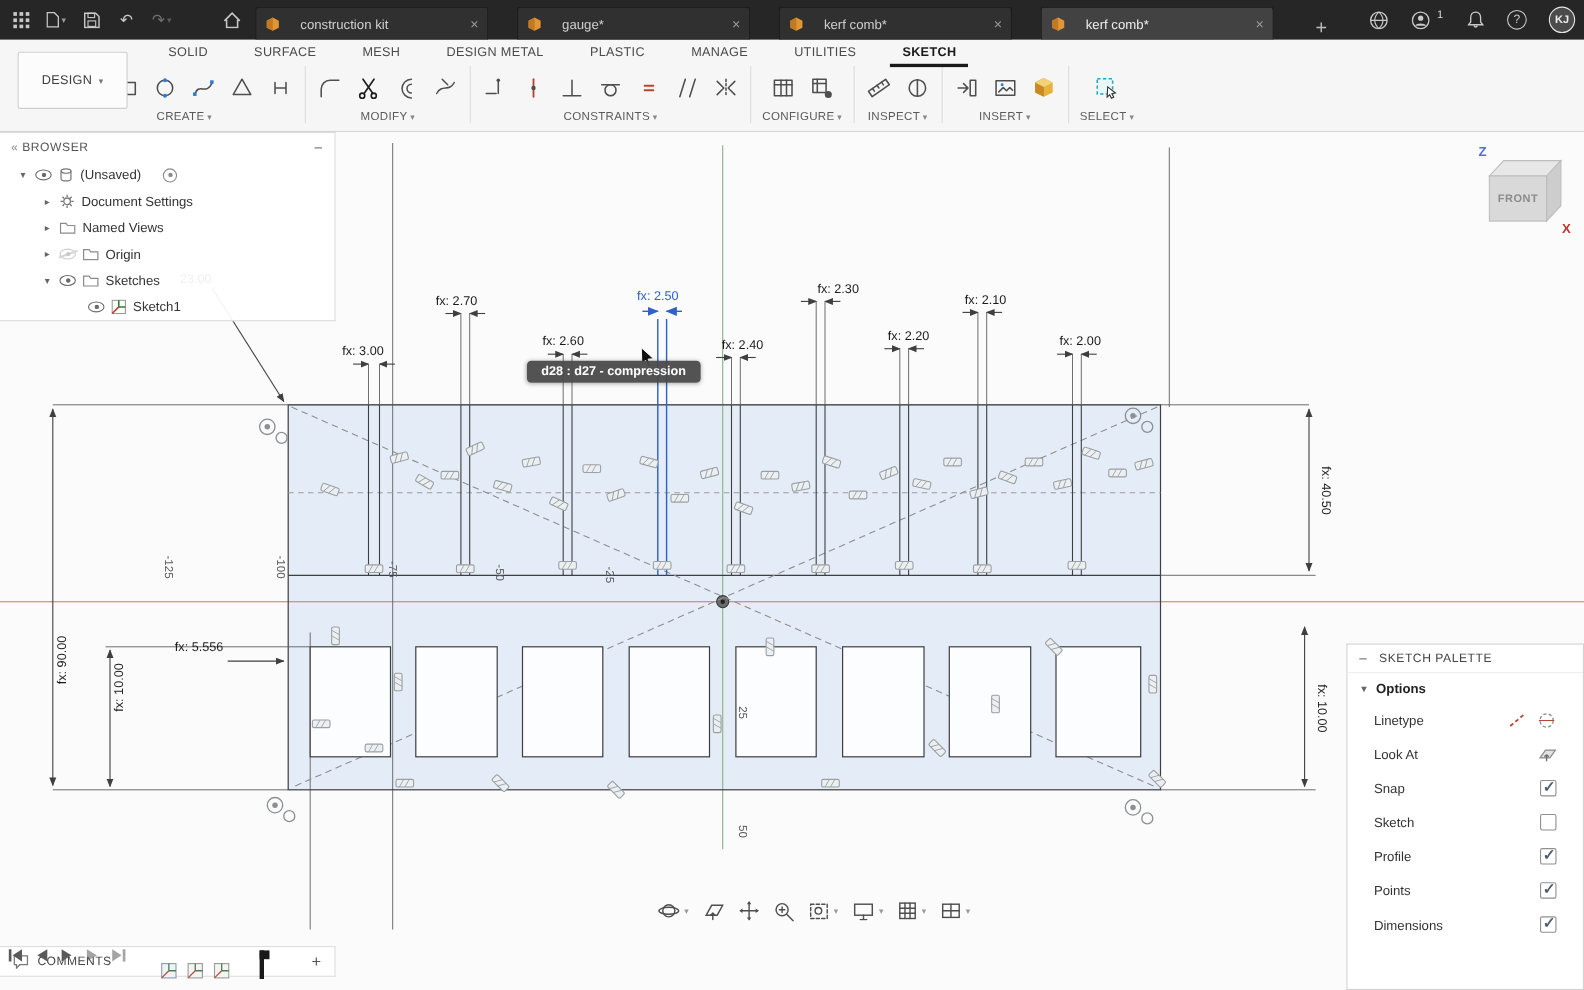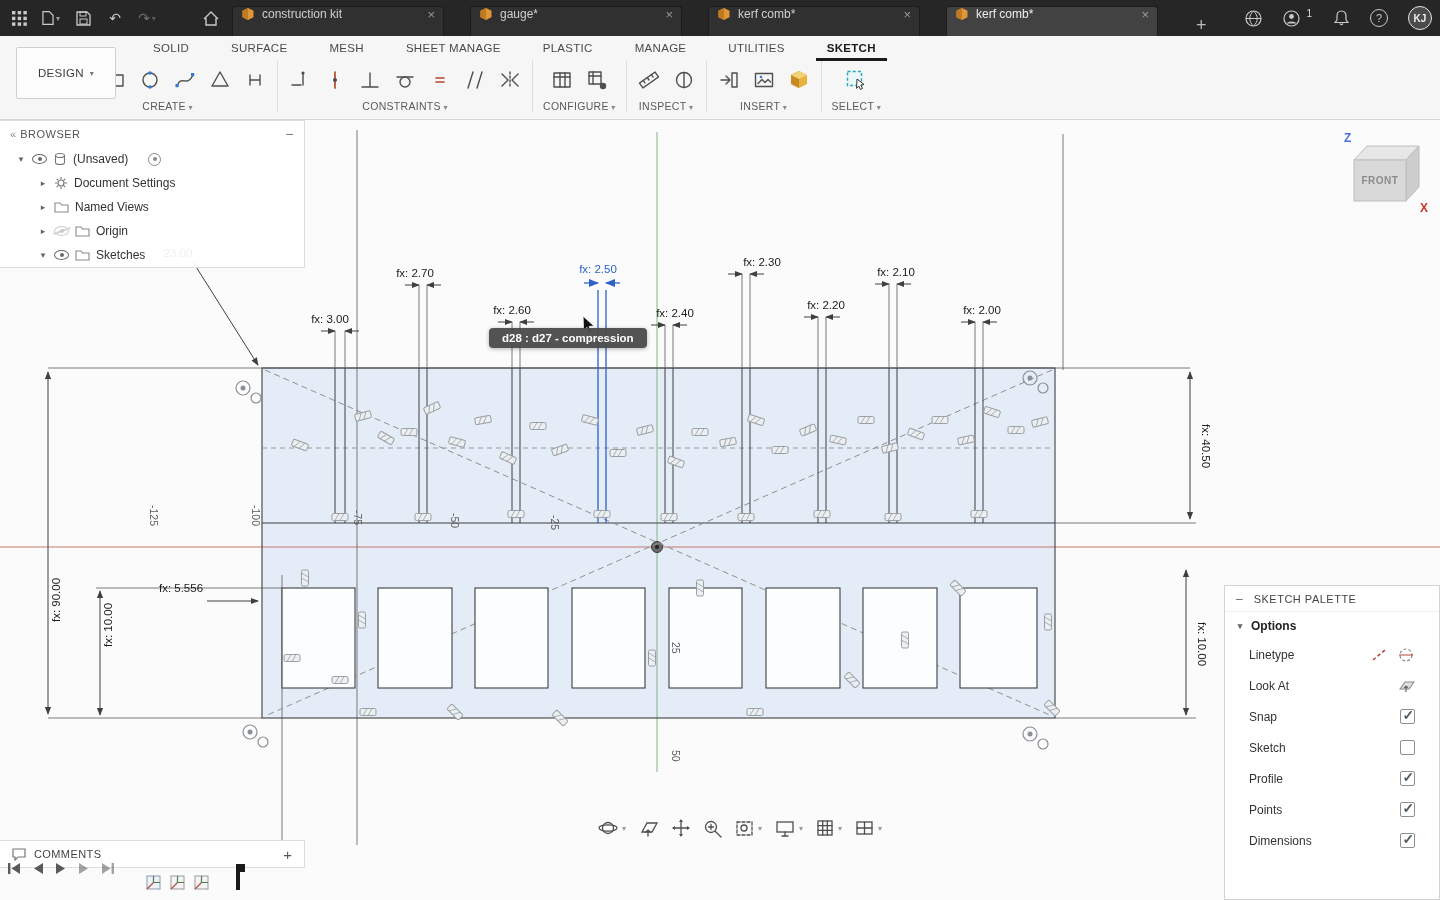--- a/index.html
+++ b/index.html
@@ -7,21 +7,21 @@
   body { font-family:"Liberation Sans",sans-serif; background:#fbfbfb; position:relative; font-size:12px; color:#333; }
 
   
   .titlebar { position:absolute; left:0; top:0; width:1440px; height:36px; background:#262626; display:flex; align-items:center; z-index:50; }
   .tb-left { display:flex; align-items:center; gap:14px; padding:0 10px; width:232px; }
   .tb-ic { width:18px; height:18px; display:flex; align-items:center; justify-content:center; color:#c9c9c9; font-size:14px; }
   .tb-ic svg { display:block; }
   .tb-ic.dim { opacity:.45; }
   .caret { color:#9a9a9a; font-size:8px; margin-left:2px; }
   .tabstrip { display:flex; align-items:flex-end; height:36px; gap:26px; }
-  .doc-tab { width:212px; height:30px; background:#303030; border:1px solid #1c1c1c; border-bottom:none; border-radius:3px 3px 0 0; display:flex; padding:0 8px; gap:7px; color:#cfcfcf; font-size:12px; }
+  .doc-tab { width:212px; height:30px; background:#303030; border:1px solid #1c1c1c; border-bottom:none; border-radius:3px 3px 0 0; display:flex; align-items:center; padding:0 8px; gap:18px; color:#cfcfcf; font-size:12px; }
   .doc-tab.active { background:#424242; color:#eee; }
   .doc-tab .tab-label { flex:1; white-space:nowrap; overflow:hidden; text-overflow:ellipsis; }
   .doc-tab .close { color:#9a9a9a; font-size:13px; }
   .new-tab { color:#bbb; font-size:18px; margin-left:12px; }
   .tb-right { position:absolute; right:8px; top:0; height:36px; display:flex; align-items:center; gap:20px; color:#cfcfcf; }
   .avatar { width:24px; height:24px; border-radius:50%; background:#4b4b4b; border:1px solid #e5e5e5; color:#eee; font-size:10px; display:flex; align-items:center; justify-content:center; font-weight:bold; }
   .badge { font-size:10px; color:#ddd; margin-left:-14px; margin-top:-10px; }
   .help-circ { width:18px; height:18px; border-radius:50%; border:1.4px solid #c9c9c9; display:flex; align-items:center; justify-content:center; font-size:11px; color:#c9c9c9; }
 
   
@@ -54,38 +54,38 @@
   .eye { width:15px; height:10px; border:1.2px solid #6a6a6a; border-radius:50%; position:relative; flex:none; }
   .eye::after { content:""; position:absolute; left:4.5px; top:2px; width:4px; height:4px; border-radius:50%; background:#6a6a6a; }
   .eye.off { opacity:.35; }
   .eye.off::before { content:""; position:absolute; left:-2px; top:3px; width:18px; height:1.5px; background:#888; transform:rotate(-20deg); }
   .mini { flex:none; display:block; }
   .target { width:13px; height:13px; border:1.3px solid #8a8a8a; border-radius:50%; position:relative; margin-left:14px; }
   .target::after { content:""; position:absolute; left:3.2px; top:3.2px; width:4px; height:4px; border-radius:50%; background:#8a8a8a; }
 
   
   .canvas-svg { position:absolute; left:0; top:120px; z-index:10; }
-  .tooltip { position:absolute; left:489px; top:328px; z-index:35; background:rgba(72,72,72,.94); color:#fff; font-size:11.5px; font-weight:bold; padding:4px 13px; border-radius:4px; box-shadow:0 1px 4px rgba(0,0,0,.3); white-space:nowrap; }
+  .tooltip { position:absolute; left:479px; top:328px; z-index:35; background:rgba(72,72,72,.94); color:#fff; font-size:11.5px; font-weight:bold; padding:4px 13px; border-radius:4px; box-shadow:0 1px 4px rgba(0,0,0,.3); white-space:nowrap; }
 
   
   .viewcube { position:absolute; left:1334px; top:130px; z-index:30; }
 
   
   .palette { position:absolute; left:1224px; top:585px; width:216px; height:315px; background:#fff; border:1px solid #d2d2d2; z-index:30; }
   .pal-head { height:26px; display:flex; align-items:center; gap:10px; padding:0 10px; border-bottom:1px solid #eee; font-size:11px; color:#444; letter-spacing:.5px; }
   .pal-head .min { color:#777; font-size:14px; }
   .pal-section { height:27px; display:flex; align-items:center; gap:6px; padding:0 10px; font-size:12px; color:#222; font-weight:bold; }
   .pal-section .tw { font-size:9px; }
   .pal-row { height:31px; display:flex; align-items:center; padding:0 24px 0 24px; font-size:12px; color:#333; }
   .pal-ctrl { margin-left:auto; display:flex; align-items:center; gap:9px; }
   .cb { width:15px; height:15px; border:1px solid #8f8f8f; border-radius:2px; background:#fff; position:relative; }
   .cb.checked::after { content:"✓"; position:absolute; left:1.5px; top:-3px; font-size:14px; font-weight:bold; color:#4d5d68; }
 
   
-  .comments { position:absolute; left:0; top:840px; width:305px; height:28px; background:#fff; border:1px solid #ddd; border-left:none; display:flex; align-items:center; gap:8px; padding:0 12px; z-index:30; }
+  .comments { position:absolute; left:0; top:860px; width:305px; height:28px; background:#fff; border:1px solid #ddd; border-left:none; display:flex; align-items:center; gap:8px; padding:0 12px; z-index:30; }
   .comments .lbl { font-size:11px; color:#444; letter-spacing:.4px; }
   .comments .plus { margin-left:auto; color:#555; font-size:15px; }
 
   
   .navbar { position:absolute; left:598px; top:818px; display:flex; align-items:center; gap:13px; z-index:30; }
   .nav-ic { display:flex; align-items:center; gap:2px; }
   .nav-ic svg { display:block; }
   .nav-ic .s { stroke:#4e4e4e; fill:none; stroke-width:1.3; stroke-linecap:round; }
   .nav-ic .f { fill:#4e4e4e; }
   .timeline { position:absolute; left:6px; top:862px; display:flex; align-items:center; gap:11px; z-index:30; }
@@ -428,21 +428,21 @@
     <span class="avatar">KJ</span>
   </div>
 </div>
 
 <div class="ribbon">
   <div class="design-btn">DESIGN</div>
   <div class="rtabs">
     <span class="rtab">SOLID</span>
     <span class="rtab">SURFACE</span>
     <span class="rtab">MESH</span>
-    <span class="rtab">SHEET MANAGE</span>
+    <span class="rtab">DESIGN METAL</span>
     <span class="rtab">PLASTIC</span>
     <span class="rtab">MANAGE</span>
     <span class="rtab">UTILITIES</span>
     <span class="rtab active">SKETCH</span>
   </div>
   <div class="rtools">
     <div class="rgroup">
       <div class="ricons">
         <svg class="ti" viewBox="0 0 24 24">
             <path class="s" d="M5 19L19 5"></path>
@@ -463,20 +463,40 @@
             <rect class="fb" x="18" y="5" width="3.2" height="3.2"></rect>
           </svg>
         <svg class="ti" viewBox="0 0 24 24">
             <path class="s" d="M12 4l8 14H4z"></path>
           </svg>
         <svg class="ti" viewBox="0 0 24 24">
             <path class="s" d="M7 7v10M17 7v10M7 12h10"></path>
           </svg>
       </div>
       <div class="rlabel">CREATE</div>
+    </div>
+    <div class="rgroup bdr">
+      <div class="ricons">
+        <svg class="ti" viewBox="0 0 24 24">
+            <path class="s" d="M4 20v-7a8 8 0 0 1 8-8h8"></path>
+          </svg>
+        <svg class="ti" viewBox="0 0 24 24">
+            <path class="sd" d="M7 4l9 13M17 4L8 17"></path>
+            <circle class="sd" cx="6.3" cy="19" r="2.3"></circle>
+            <circle class="sd" cx="16.8" cy="19" r="2.3"></circle>
+          </svg>
+        <svg class="ti" viewBox="0 0 24 24">
+            <path class="s" d="M16 4a8.5 8.5 0 1 0 0 17M16 8.5a4 4 0 1 0 0 8"></path>
+          </svg>
+        <svg class="ti" viewBox="0 0 24 24">
+            <path class="s" d="M4 17c5-9 11-1 16-10"></path>
+            <path class="s" d="M9 4l5 5"></path>
+          </svg>
+      </div>
+      <div class="rlabel">MODIFY</div>
     </div>
     <div class="rgroup bdr">
       <div class="ricons">
         <svg class="ti" viewBox="0 0 24 24">
             <path class="s" d="M4 17h9M15 17V5"></path>
             <circle class="f" cx="15" cy="5" r="1.6"></circle>
           </svg>
         <svg class="ti" viewBox="0 0 24 24">
             <path class="sr" d="M12 4v16"></path>
             <circle class="f" cx="12" cy="12" r="2"></circle>
@@ -598,20 +618,29 @@
       </svg>
     <span>Origin</span>
   </div>
   <div class="tree-row" style="padding-left:38px">
     <span class="tw">▾</span>
     <span class="eye"></span>
     <svg class="mini" width="15" height="12" viewBox="0 0 15 12">
         <path d="M1 2h5l1.5 2H14v7H1z" fill="#fff" stroke="#8a8a8a" stroke-width="1.1"></path>
       </svg>
     <span>Sketches</span>
+  </div>
+  <div class="tree-row" style="padding-left:80px">
+    <span class="eye"></span>
+    <svg class="mini" width="14" height="14" viewBox="0 0 14 14">
+        <rect x="1" y="1" width="12" height="12" fill="none" stroke="#999" stroke-width="1"></rect>
+        <path d="M1 13L7 7" stroke="#c0392b" stroke-width="1.4"></path>
+        <path d="M7 7h6M7 7V1" stroke="#2e7d32" stroke-width="1.4"></path>
+      </svg>
+    <span>Sketch1</span>
   </div>
 </div>
 
 <svg class="viewcube" width="100" height="92" viewBox="0 0 100 92">
   <text x="10" y="12" font-size="12" font-weight="bold" fill="#4a6fd8">Z</text>
   <polygon points="20,30 72,30 85,16 33,16" fill="#e7e7e7" stroke="#bdbdbd"></polygon>
   <polygon points="72,30 85,16 85,57 72,71" fill="#cdcdcd" stroke="#bdbdbd"></polygon>
   <rect x="20" y="30" width="52" height="41" fill="#d9d9d9" stroke="#bdbdbd"></rect>
   <text x="46" y="54" font-size="10" font-weight="bold" fill="#8b8b8b" text-anchor="middle" letter-spacing=".5">FRONT</text>
   <text x="86" y="82" font-size="12" font-weight="bold" fill="#c0392b">X</text>

